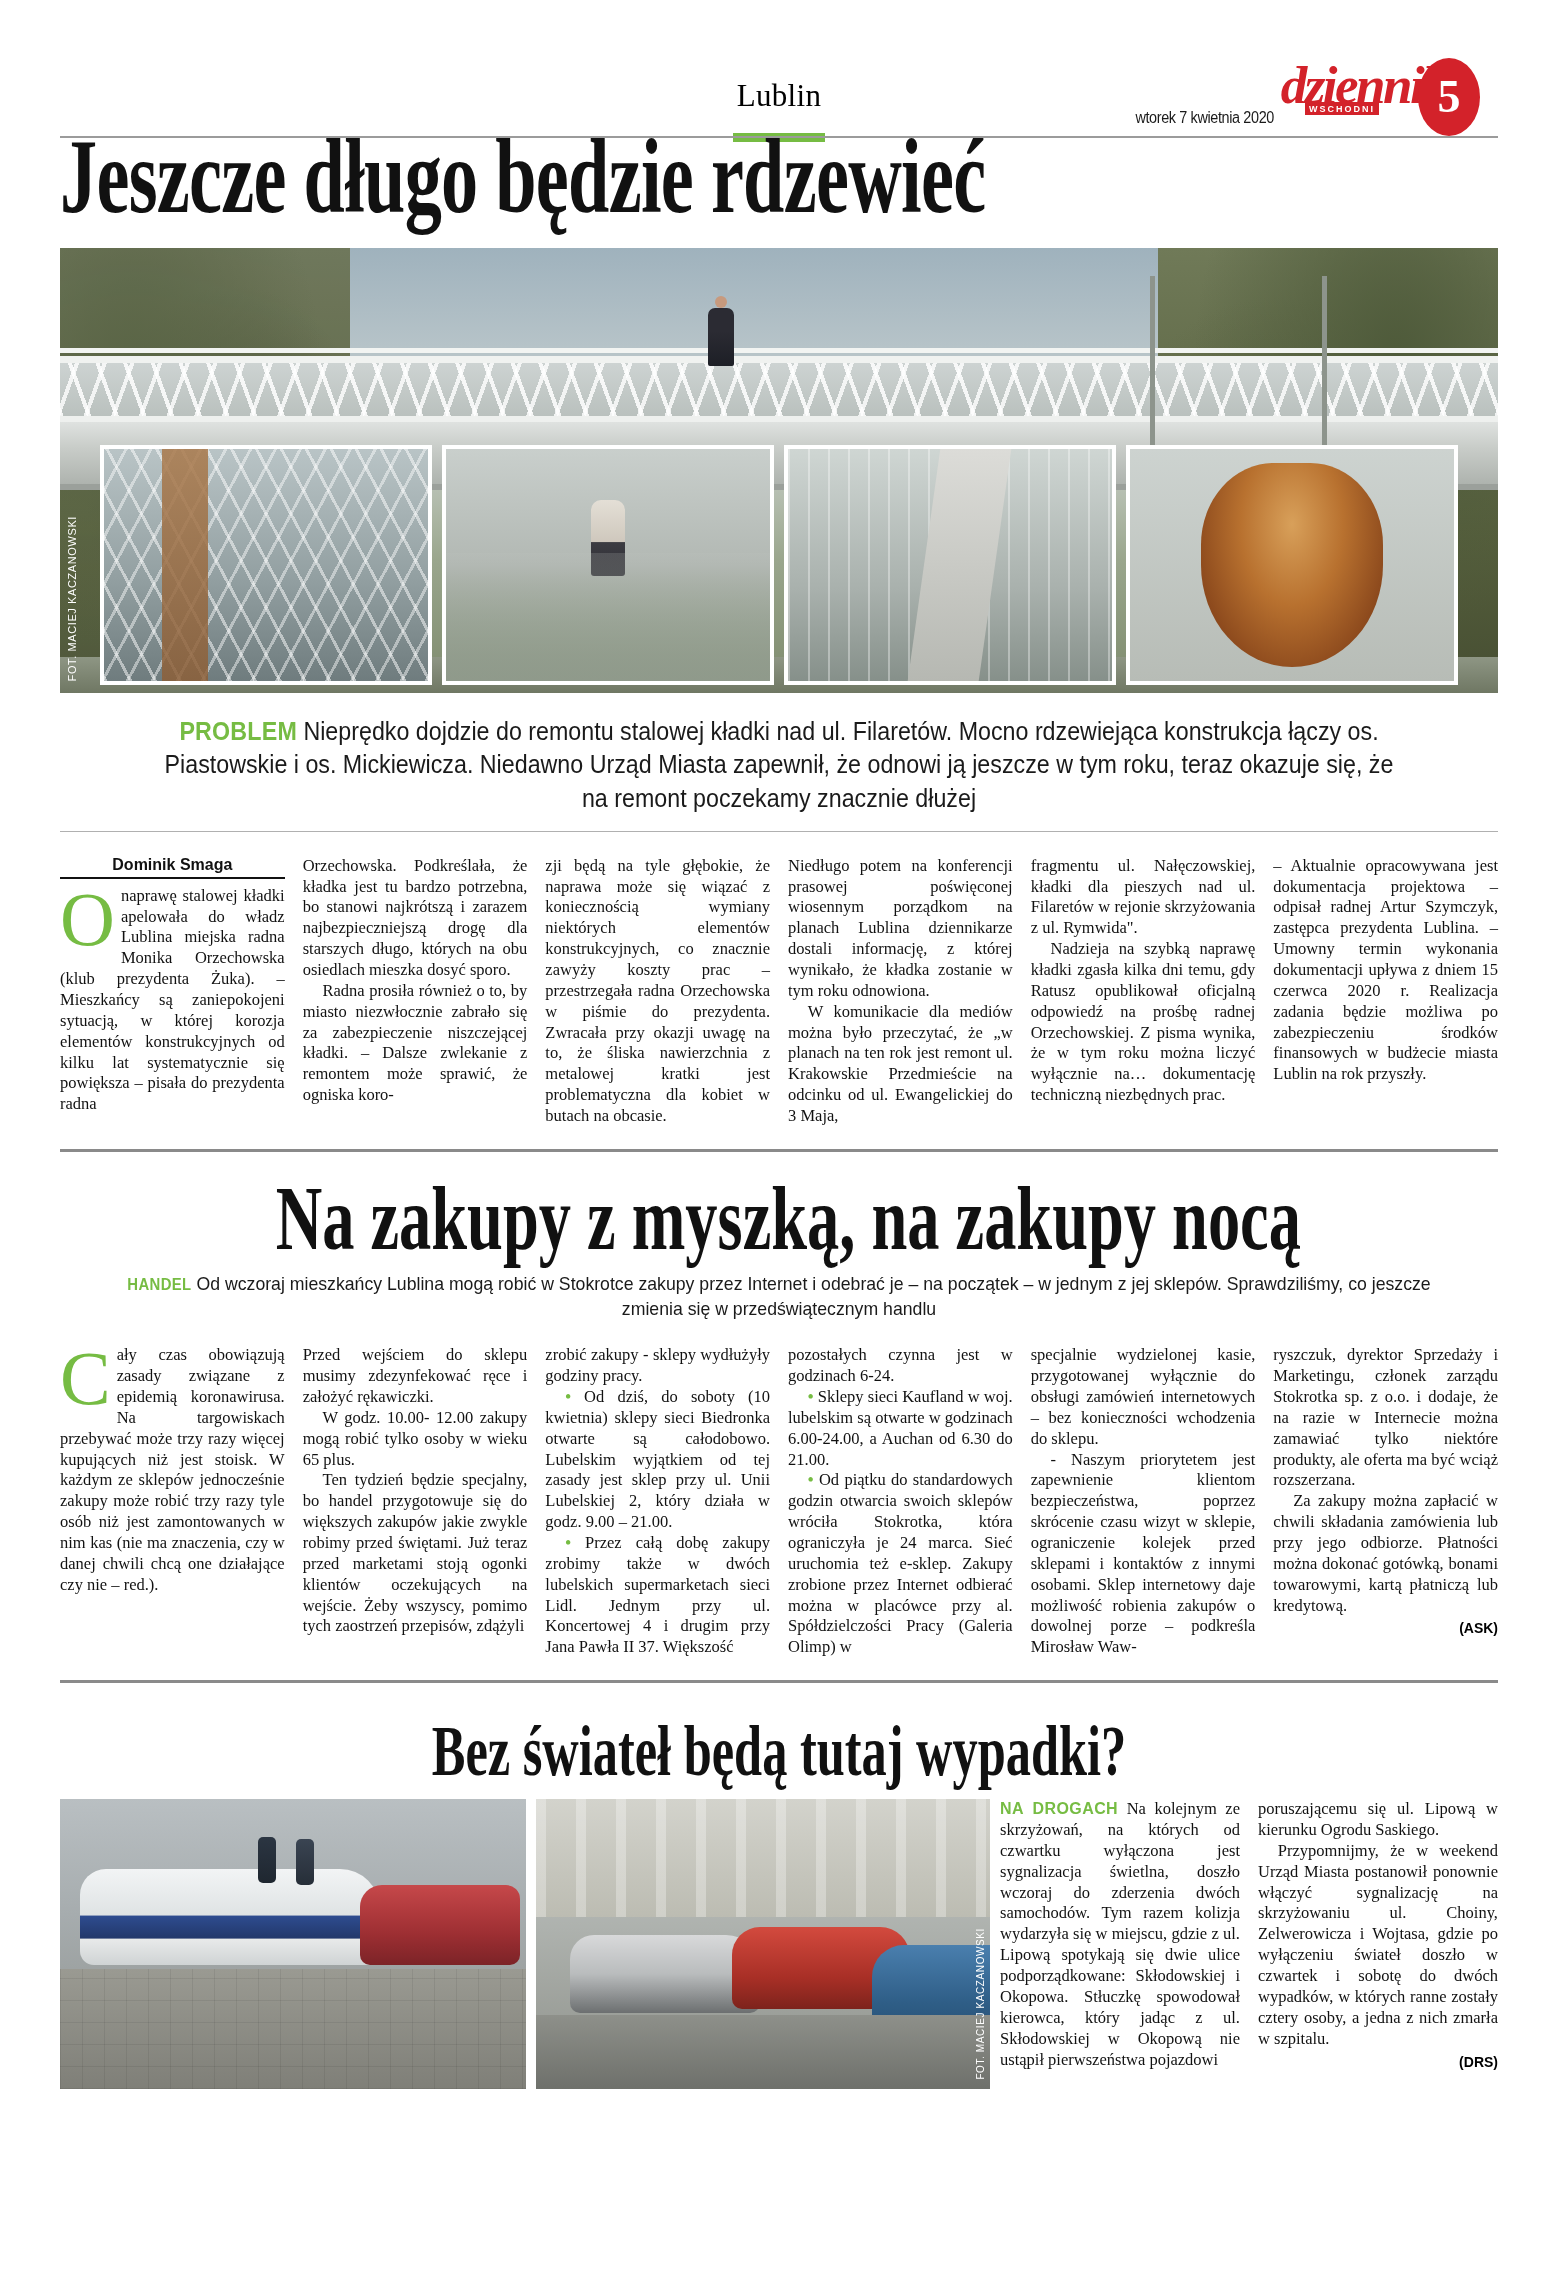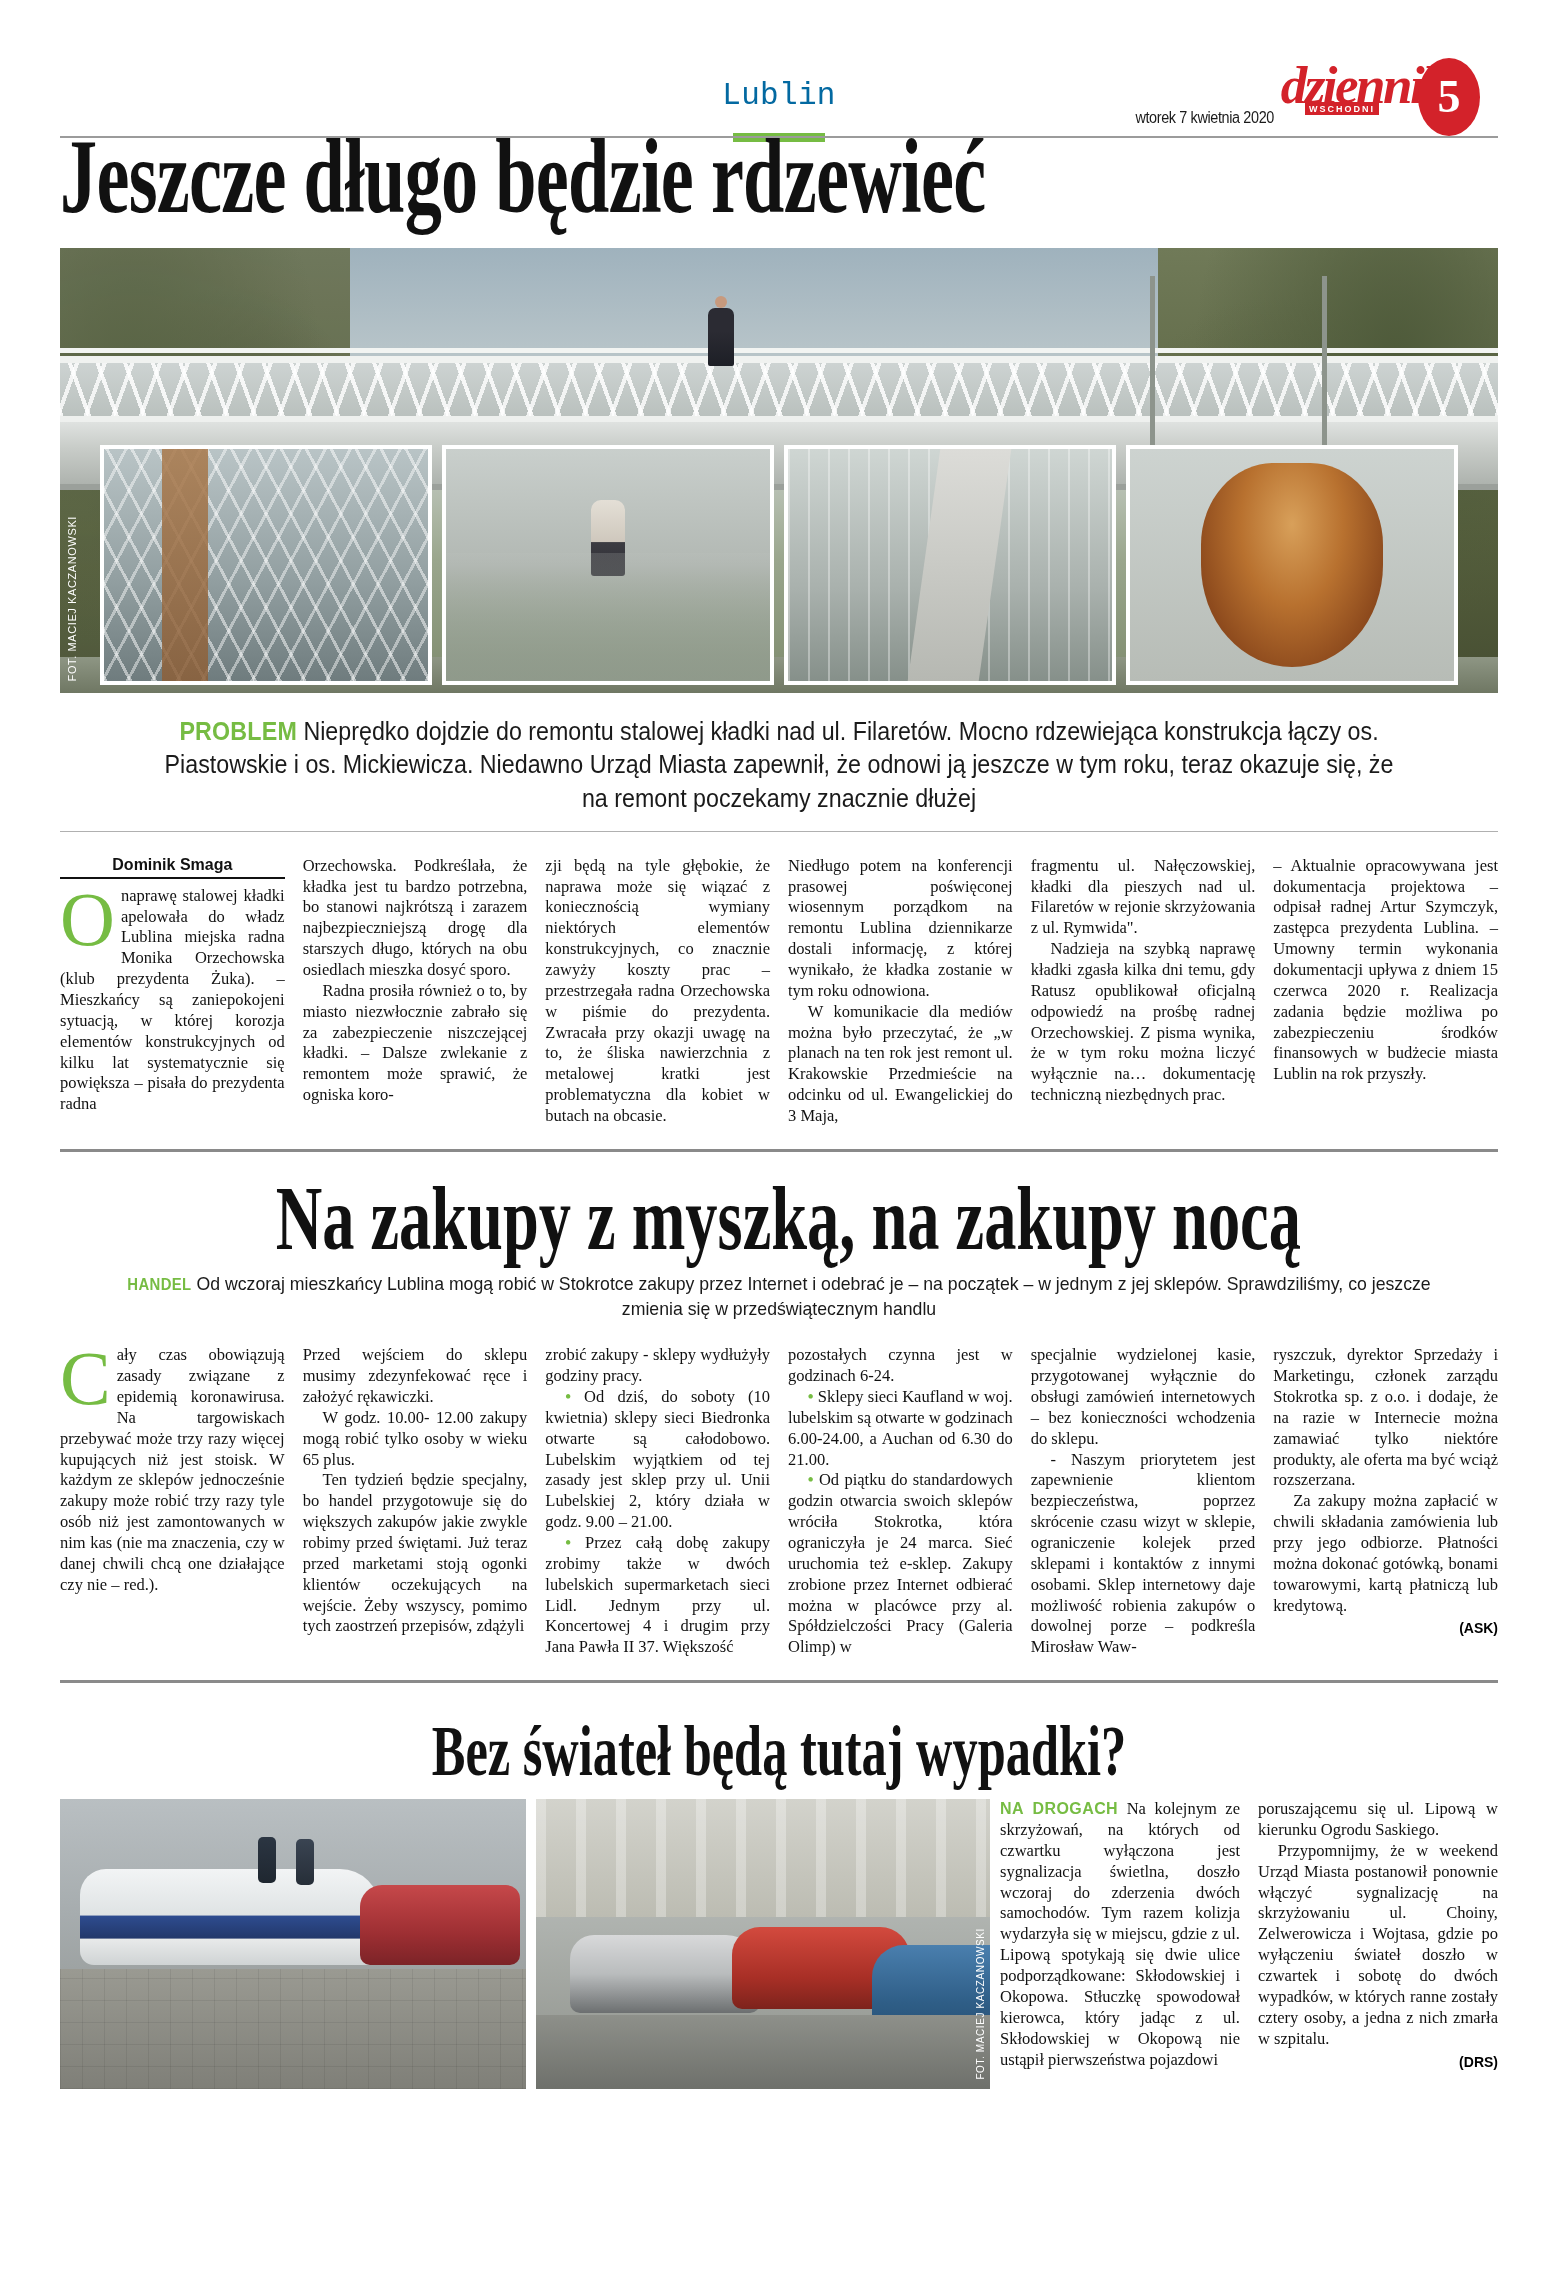--- a/index.html
+++ b/index.html
@@ -13,22 +13,22 @@
 
   
   .masthead { position: relative; height: 110px; padding-top: 78px; }
   .masthead-rule {
     position: absolute; left: 0; right: 0; top: 136px;
     height: 2px; background: #9b9b9b;
   }
   .section-label {
     position: absolute; left: 50%; transform: translateX(-50%);
     top: 78px;
-    font-family: Liberation Mono, monospace;
-    font-size: 31px; color: #0369a1; letter-spacing: .3px;
+    font-family: Liberation Serif, serif;
+    font-size: 31px; color: #000000; letter-spacing: .3px;
     font-weight: 300;
   }
   .section-underline {
     position: absolute; left: 50%; transform: translateX(-50%);
     top: 133px; width: 92px; height: 9px; background: #76bc43;
   }
   .issue-date {
     position: absolute; right: 224px; top: 109px;
     font-family: "Liberation Sans", sans-serif;
     font-size: 16px; color: #1a1a1a; letter-spacing: -.4px;
@@ -351,21 +351,21 @@
       <p class="dropcap">O naprawę stalowej kładki apelowała do władz Lublina miejska radna Monika Orzechowska (klub prezydenta Żuka). – Mieszkańcy są zaniepokojeni sytuacją, w której korozja elementów konstrukcyjnych od kilku lat systematycznie się powiększa – pisała do prezydenta radna</p>
     </div>
     <div class="col">
       <p>Orzechowska. Podkreślała, że kładka jest tu bardzo potrzebna, bo stanowi najkrótszą i zarazem najbezpieczniejszą drogę dla starszych długo, których na obu osiedlach mieszka dosyć sporo.</p>
       <p>Radna prosiła również o to, by miasto niezwłocznie zabrało się za zabezpieczenie niszczejącej kładki. – Dalsze zwlekanie z remontem może sprawić, że ogniska koro-</p>
     </div>
     <div class="col">
       <p>zji będą na tyle głębokie, że naprawa może się wiązać z koniecznością wymiany niektórych elementów konstrukcyjnych, co znacznie zawyży koszty prac – przestrzegała radna Orzechowska w piśmie do prezydenta. Zwracała przy okazji uwagę na to, że śliska nawierzchnia z metalowej kratki jest problematyczna dla kobiet w butach na obcasie.</p>
     </div>
     <div class="col">
-      <p>Niedługo potem na konferencji prasowej poświęconej wiosennym porządkom na remontu Lublina dziennikarze dostali informację, z której wynikało, że kładka zostanie w tym roku odnowiona.</p>
+      <p>Niedługo potem na konferencji prasowej poświęconej wiosennym porządkom na planach Lublina dziennikarze dostali informację, z której wynikało, że kładka zostanie w tym roku odnowiona.</p>
       <p>W komunikacie dla mediów można było przeczytać, że „w planach na ten rok jest remont ul. Krakowskie Przedmieście na odcinku od ul. Ewangelickiej do 3 Maja,</p>
     </div>
     <div class="col">
       <p>fragmentu ul. Nałęczowskiej, kładki dla pieszych nad ul. Filaretów w rejonie skrzyżowania z ul. Rymwida".</p>
       <p>Nadzieja na szybką naprawę kładki zgasła kilka dni temu, gdy Ratusz opublikował oficjalną odpowiedź na prośbę radnej Orzechowskiej. Z pisma wynika, że w tym roku można liczyć wyłącznie na… dokumentację techniczną niezbędnych prac.</p>
     </div>
     <div class="col">
       <p>– Aktualnie opracowywana jest dokumentacja projektowa – odpisał radnej Artur Szymczyk, zastępca prezydenta Lublina. – Umowny termin wykonania dokumentacji upływa z dniem 15 czerwca 2020 r. Realizacja zadania będzie możliwa po zabezpieczeniu środków finansowych w budżecie miasta Lublin na rok przyszły.</p>
     </div>
   </div>

